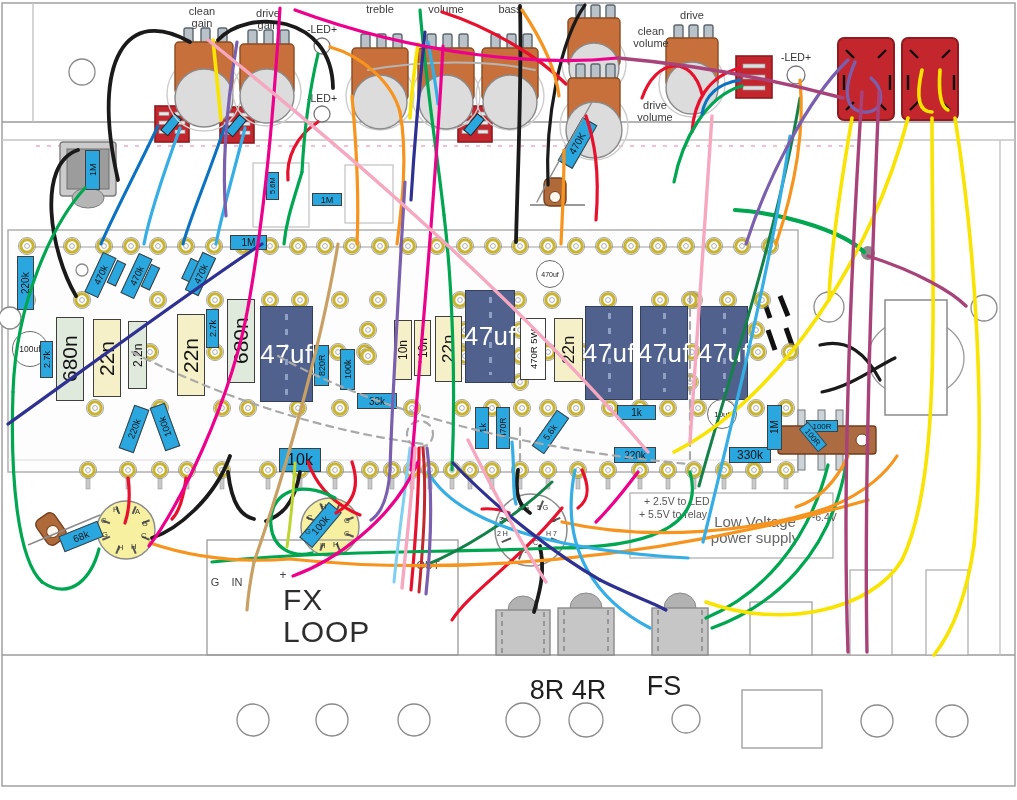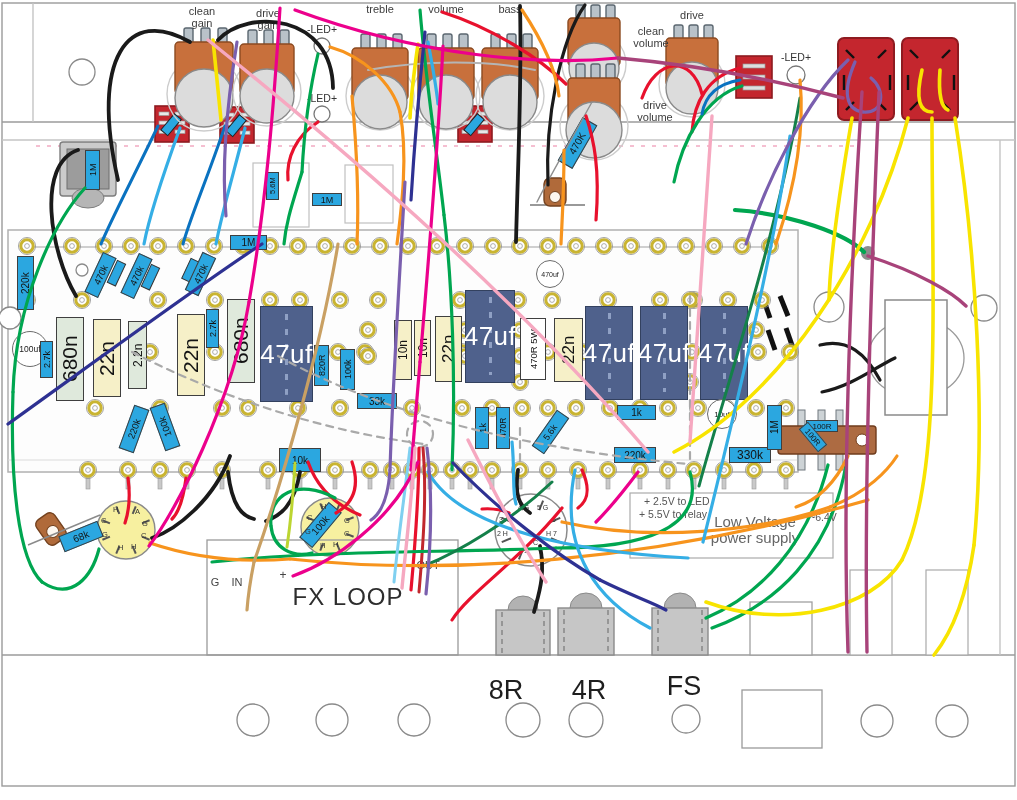--- a/index.html
+++ b/index.html
@@ -707,21 +707,21 @@
 <div class="cmp vt cc" style="left:435px;top:316px;width:27px;height:66px;font-size:17px">22n</div>
 <div class="cmp ce" style="left:465px;top:290px;width:50px;height:93px;font-size:26px">47uf</div>
 <div class="cmp vt rw" style="left:520px;top:318px;width:26px;height:62px;font-size:9.5px">470R 5W</div>
 <div class="cmp vt cc" style="left:554px;top:318px;width:29px;height:64px;font-size:17px">22n</div>
 <div class="cmp ce" style="left:585px;top:306px;width:48px;height:94px;font-size:26px">47uf</div>
 <div class="cmp ce" style="left:640px;top:306px;width:48px;height:94px;font-size:26px">47uf</div>
 <div class="cmp ce" style="left:700px;top:306px;width:48px;height:94px;font-size:26px">47uf</div>
 <div class="rnd" style="left:536px;top:260px;width:28px;height:28px;font-size:7px">470uf</div>
 <div class="rnd" style="left:707px;top:399px;width:30px;height:30px;font-size:8px">10uf</div>
 <div class="cmp" style="left:357px;top:393px;width:40px;height:16px;font-size:10px">33k</div>
-<div class="cmp" style="left:279px;top:448px;width:42px;height:24px;font-size:10px">10k</div>
+<div class="cmp" style="left:279px;top:448px;width:42px;height:24px;font-size:16px">10k</div>
 <div class="cmp vt" style="left:126px;top:406px;width:16px;height:46px;font-size:9.5px;transform:rotate(200deg)">220k</div>
 <div class="cmp vt" style="left:157px;top:404px;width:16px;height:46px;font-size:9.5px;transform:rotate(160deg)">100k</div>
 <div class="cmp vt" style="left:475px;top:407px;width:14px;height:42px;font-size:9.5px">1k</div>
 <div class="cmp vt" style="left:496px;top:407px;width:14px;height:42px;font-size:8.5px">470R</div>
 <div class="cmp vt" style="left:543px;top:410px;width:15px;height:44px;font-size:9px;transform:rotate(215deg)">5.6k</div>
 <div class="cmp" style="left:617px;top:405px;width:39px;height:15px;font-size:10px">1k</div>
 <div class="cmp" style="left:614px;top:447px;width:42px;height:16px;font-size:10px">220k</div>
 <div class="cmp" style="left:729px;top:447px;width:42px;height:16px;font-size:12px">330k</div>
 <div class="cmp vt" style="left:767px;top:405px;width:15px;height:45px;font-size:10px">1M</div>
 <div class="cmp" style="left:806px;top:420px;width:32px;height:12px;font-size:8px">100R</div>
@@ -745,25 +745,25 @@
 <div class="lbl" style="left:482px;top:4px;width:56px;font-size:11px">bass</div>
 <div class="lbl" style="left:622px;top:26px;width:58px;font-size:11px">clean
 volume</div>
 <div class="lbl" style="left:626px;top:100px;width:58px;font-size:11px">drive
 volume</div>
 <div class="lbl" style="left:664px;top:10px;width:56px;font-size:11px">drive</div>
 <div class="lbl" style="left:294px;top:24px;width:56px;font-size:10.5px;color:#333">-LED+</div>
 <div class="lbl" style="left:294px;top:93px;width:56px;font-size:10.5px;color:#333">-LED+</div>
 <div class="lbl" style="left:768px;top:52px;width:56px;font-size:10.5px;color:#333">-LED+</div>
 
-<div class="lbl big" style="left:487px;top:676px;width:38px">8R</div>
+<div class="lbl big" style="left:528px;top:676px;width:38px">8R</div>
 <div class="lbl big" style="left:570px;top:676px;width:38px">4R</div>
-<div class="lbl big" style="left:664px;top:672px;width:40px">FS</div>
-
-<div class="lbl" style="left:283px;top:584px;width:130px;font-size:24px;color:#2d2d2d;letter-spacing:1px;text-align:center">FX LOOP</div>
+<div class="lbl big" style="left:644px;top:672px;width:40px">FS</div>
+
+<div class="lbl" style="left:283px;top:584px;width:130px;font-size:30px;color:#2d2d2d;letter-spacing:1px;text-align:left">FX LOOP</div>
 <div class="lbl" style="left:412px;top:560px;width:32px;font-size:11px;color:#444">OUT</div>
 <div class="lbl" style="left:208px;top:577px;width:14px;font-size:11px;color:#444">G</div>
 <div class="lbl" style="left:227px;top:577px;width:20px;font-size:11px;color:#444">IN</div>
 <div class="lbl" style="left:277px;top:569px;width:12px;font-size:12px;color:#444">+</div>
 
 <div class="lbl" style="left:644px;top:496px;width:90px;font-size:10.5px;color:#555;text-align:left">+ 2.5V to LED</div>
 <div class="lbl" style="left:639px;top:509px;width:96px;font-size:10.5px;color:#555;text-align:left">+ 5.5V to relay</div>
 <div class="lbl" style="left:700px;top:514px;width:110px;font-size:15px;color:#666">Low Voltage
 power supply</div>
 <div class="lbl" style="left:802px;top:512px;width:42px;font-size:10.5px;color:#555">~6.4V</div>

